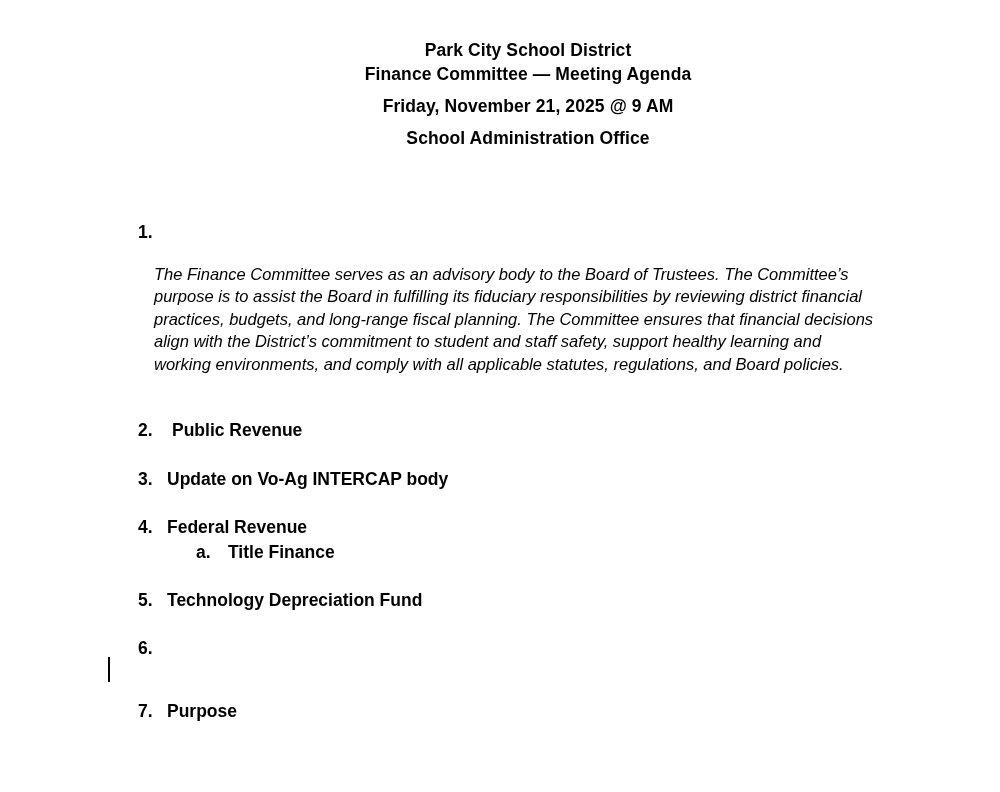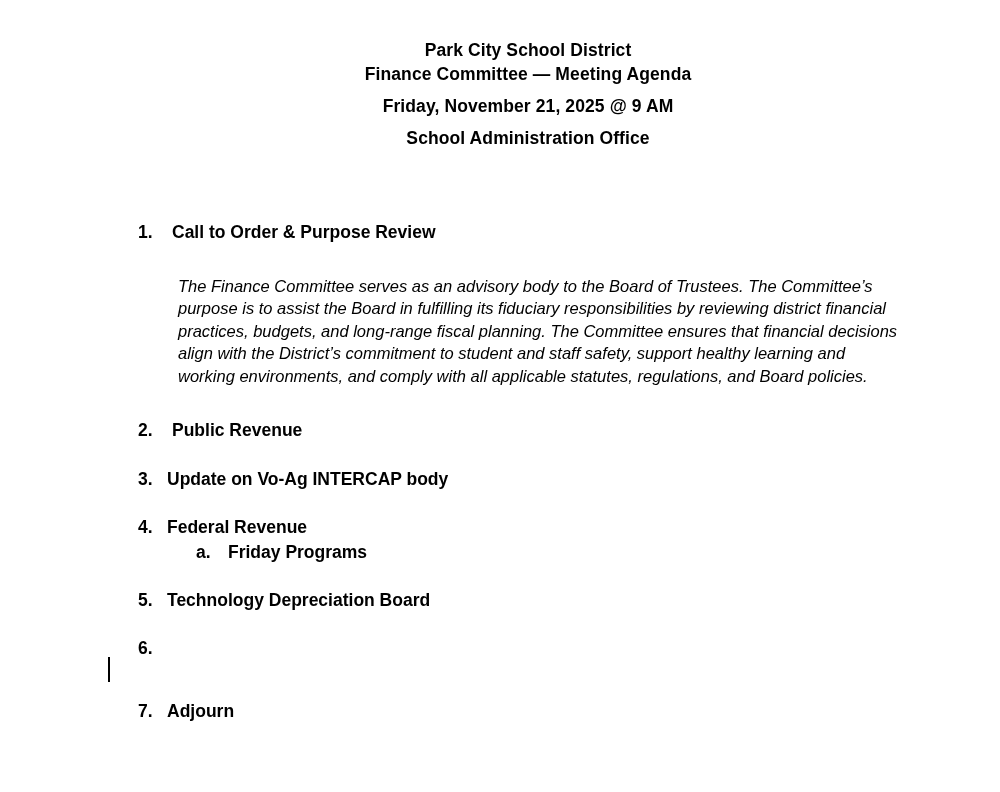--- a/index.html
+++ b/index.html
@@ -81,30 +81,29 @@
     font-weight: bold;
     font-size: 17.5px;
     line-height: 22px;
     white-space: nowrap;
   }
   .subitem .num { display: inline-block; width: 32px; }
 
   
   .purpose {
     position: absolute;
-    left: 178px;
+    left: 154px;
     top: 263px;
     width: 722px;
     font-style: italic;
     font-weight: normal;
     font-size: 16.5px;
     line-height: 22.4px;
     text-align: left;
     color: #000000;
-    margin-top: 12px;
   }
 
   
   .caret-mark {
     position: absolute;
     left: 108px;
     top: 657px;
     width: 2px;
     height: 25px;
     background: #000000;
@@ -119,55 +118,54 @@
     <div class="hdr-line">Park City School District</div>
     <div class="hdr-line">Finance Committee — Meeting Agenda</div>
     <div class="hdr-line spaced-top">Friday, November 21, 2025 @ 9 AM</div>
     <div class="hdr-line spaced-top">School Administration Office</div>
   </div>
 
   <div class="agenda">
 
     <div class="item tab-wide" style="left:138px; top:221px;">
       <span class="num">1.</span>
-      <span class="label">Call to Order &amp; Purpose Review</span>
     </div>
 
     <div class="item tab-wide" style="left:138px; top:419px;">
       <span class="num">2.</span>
       <span class="label">Public Revenue</span>
     </div>
 
     <div class="item tab-narrow" style="left:138px; top:468px;">
       <span class="num">3.</span>
       <span class="label">Update on Vo-Ag INTERCAP body</span>
     </div>
 
     <div class="item tab-narrow" style="left:138px; top:516px;">
       <span class="num">4.</span>
       <span class="label">Federal Revenue</span>
     </div>
 
     <div class="subitem" style="left:196px; top:541px;">
       <span class="num">a.</span>
-      <span class="label">Friday Programs</span>
+      <span class="label">Title Finance</span>
     </div>
 
     <div class="item tab-narrow" style="left:138px; top:589px;">
       <span class="num">5.</span>
-      <span class="label">Technology Depreciation Board</span>
+      <span class="label">Technology Depreciation Fund</span>
     </div>
 
     <div class="item tab-narrow" style="left:138px; top:637px;">
       <span class="num">6.</span>
     </div>
 
     <div class="item tab-narrow" style="left:138px; top:700px;">
       <span class="num">7.</span>
-      <span class="label">Adjourn</span>
+      <span class="label">Purpose</span>
     </div>
 
   </div>
 
   <div class="purpose">The Finance Committee serves as an advisory body to the Board of Trustees. The Committee’s purpose is to assist the Board in fulfilling its fiduciary responsibilities by reviewing district financial practices, budgets, and long-range fiscal planning. The Committee ensures that financial decisions align with the District’s commitment to student and staff safety, support healthy learning and working environments, and comply with all applicable statutes, regulations, and Board policies.</div>
 
   <div class="caret-mark"></div>
 
 </div>
 

